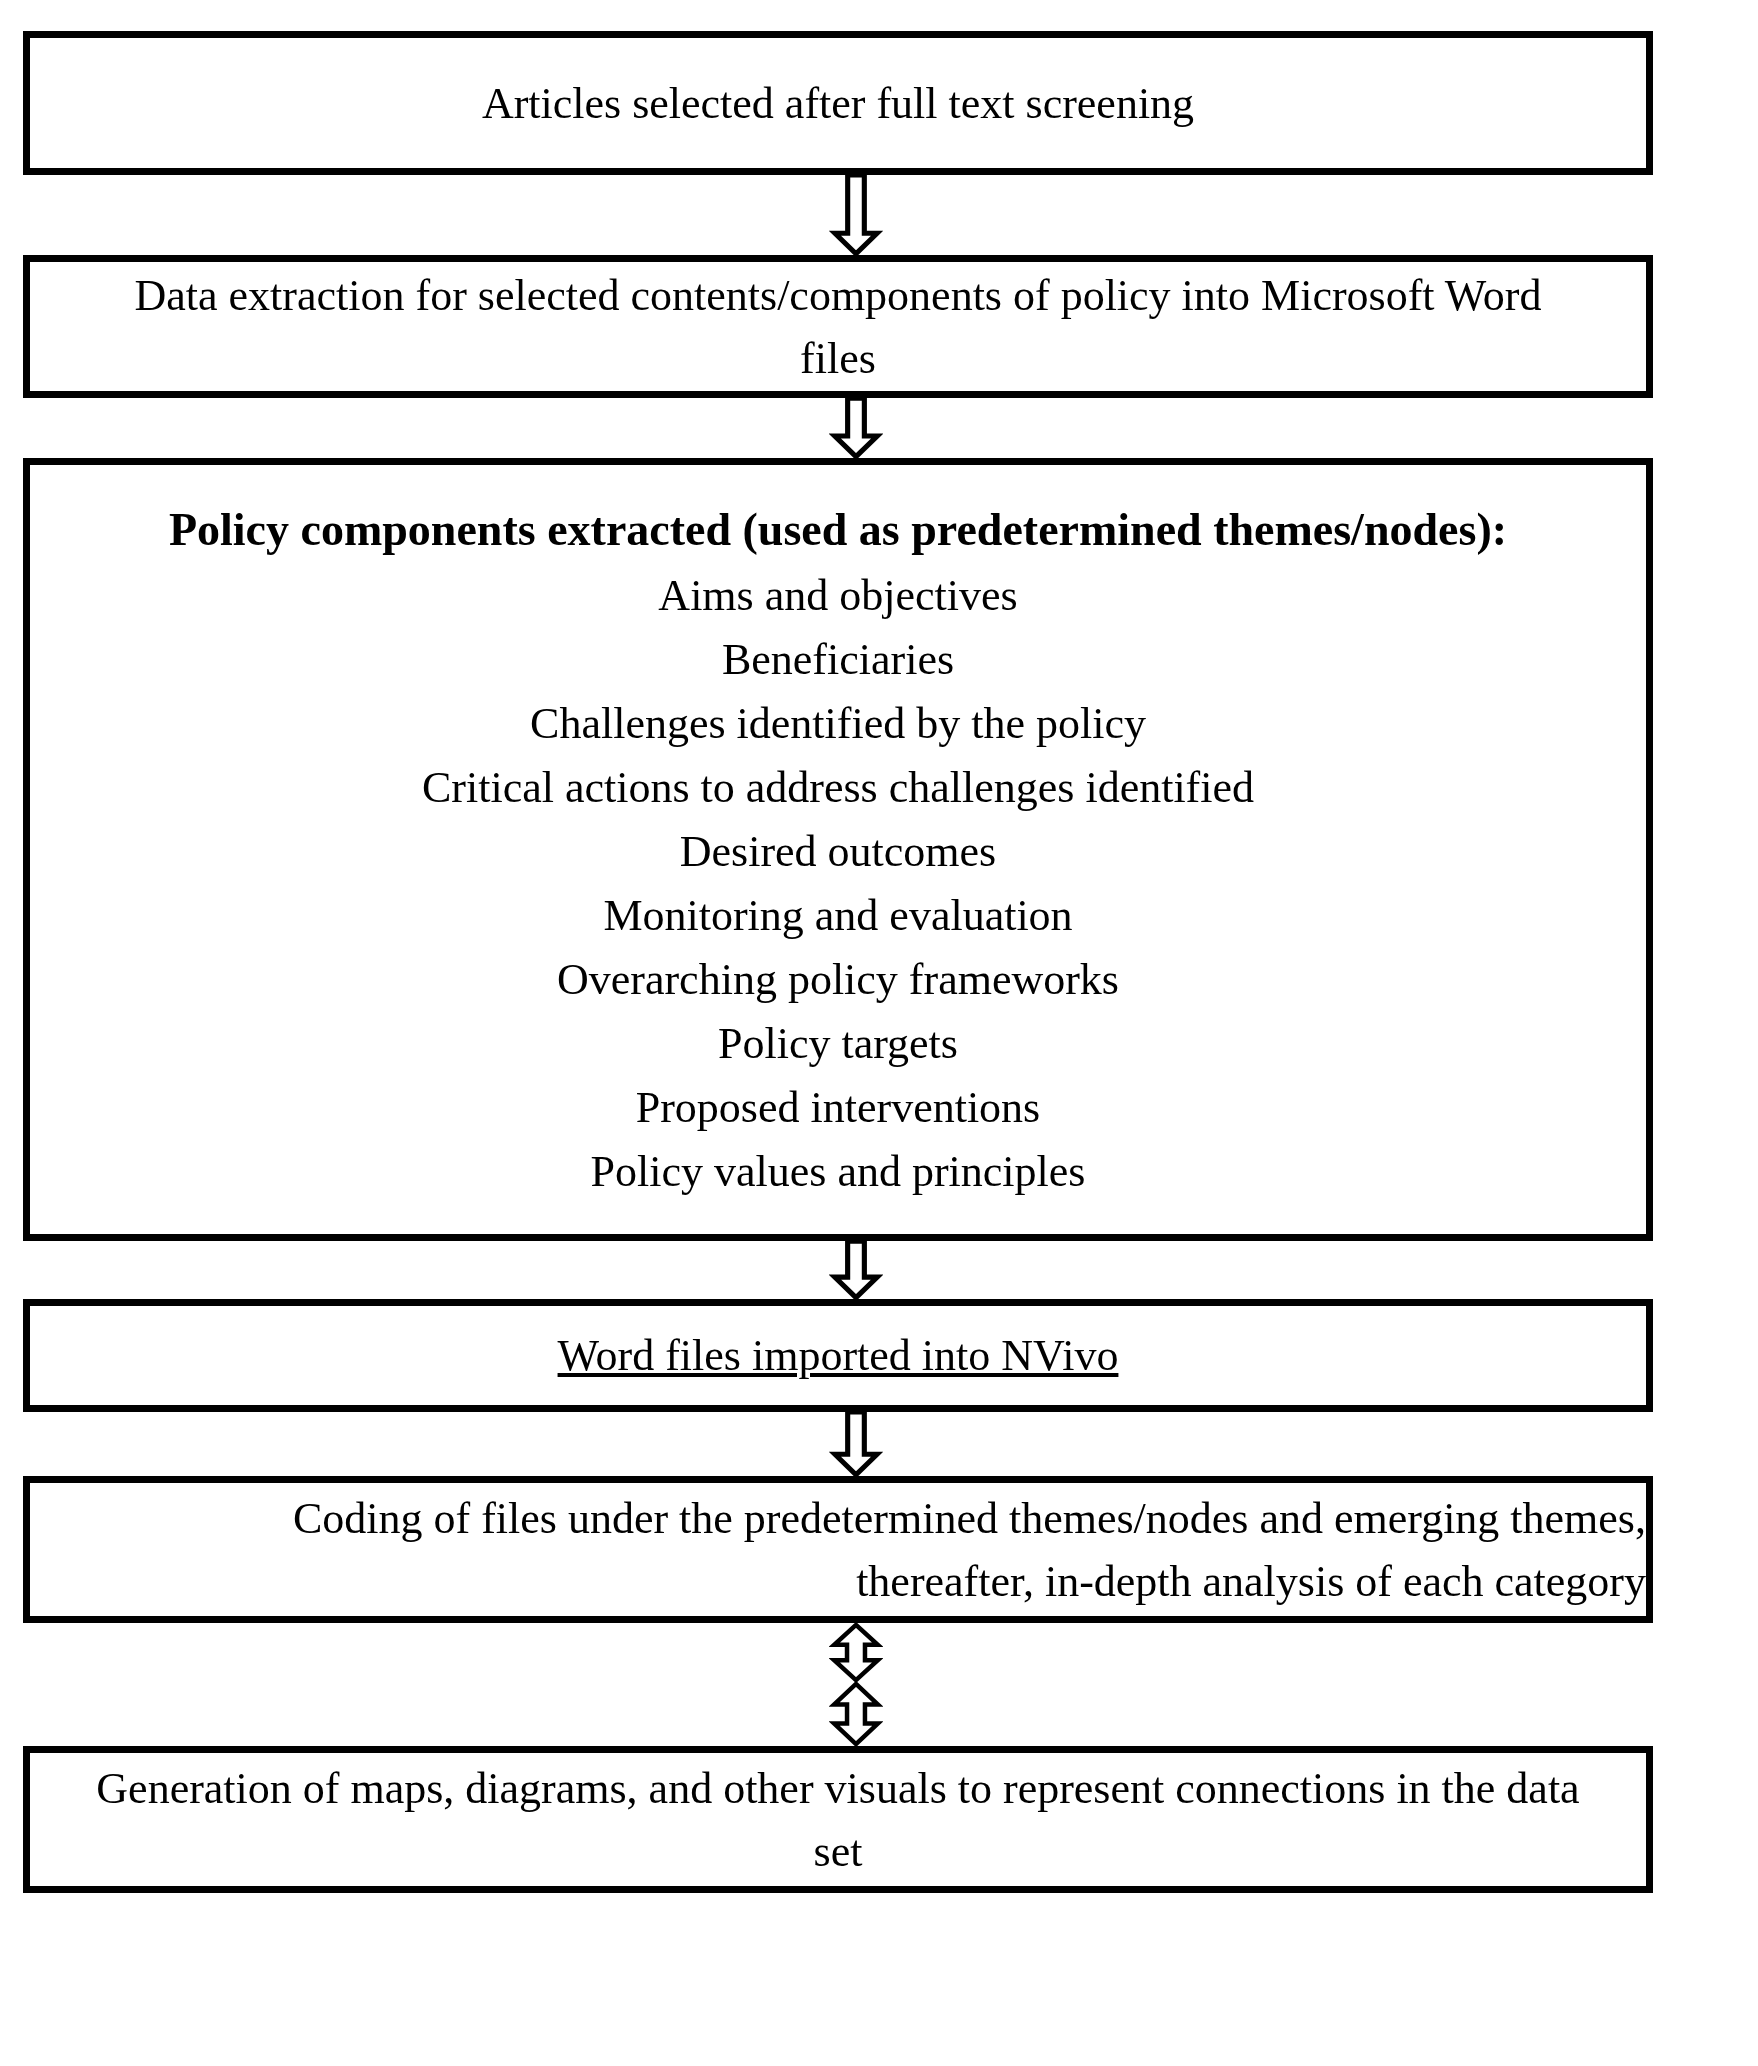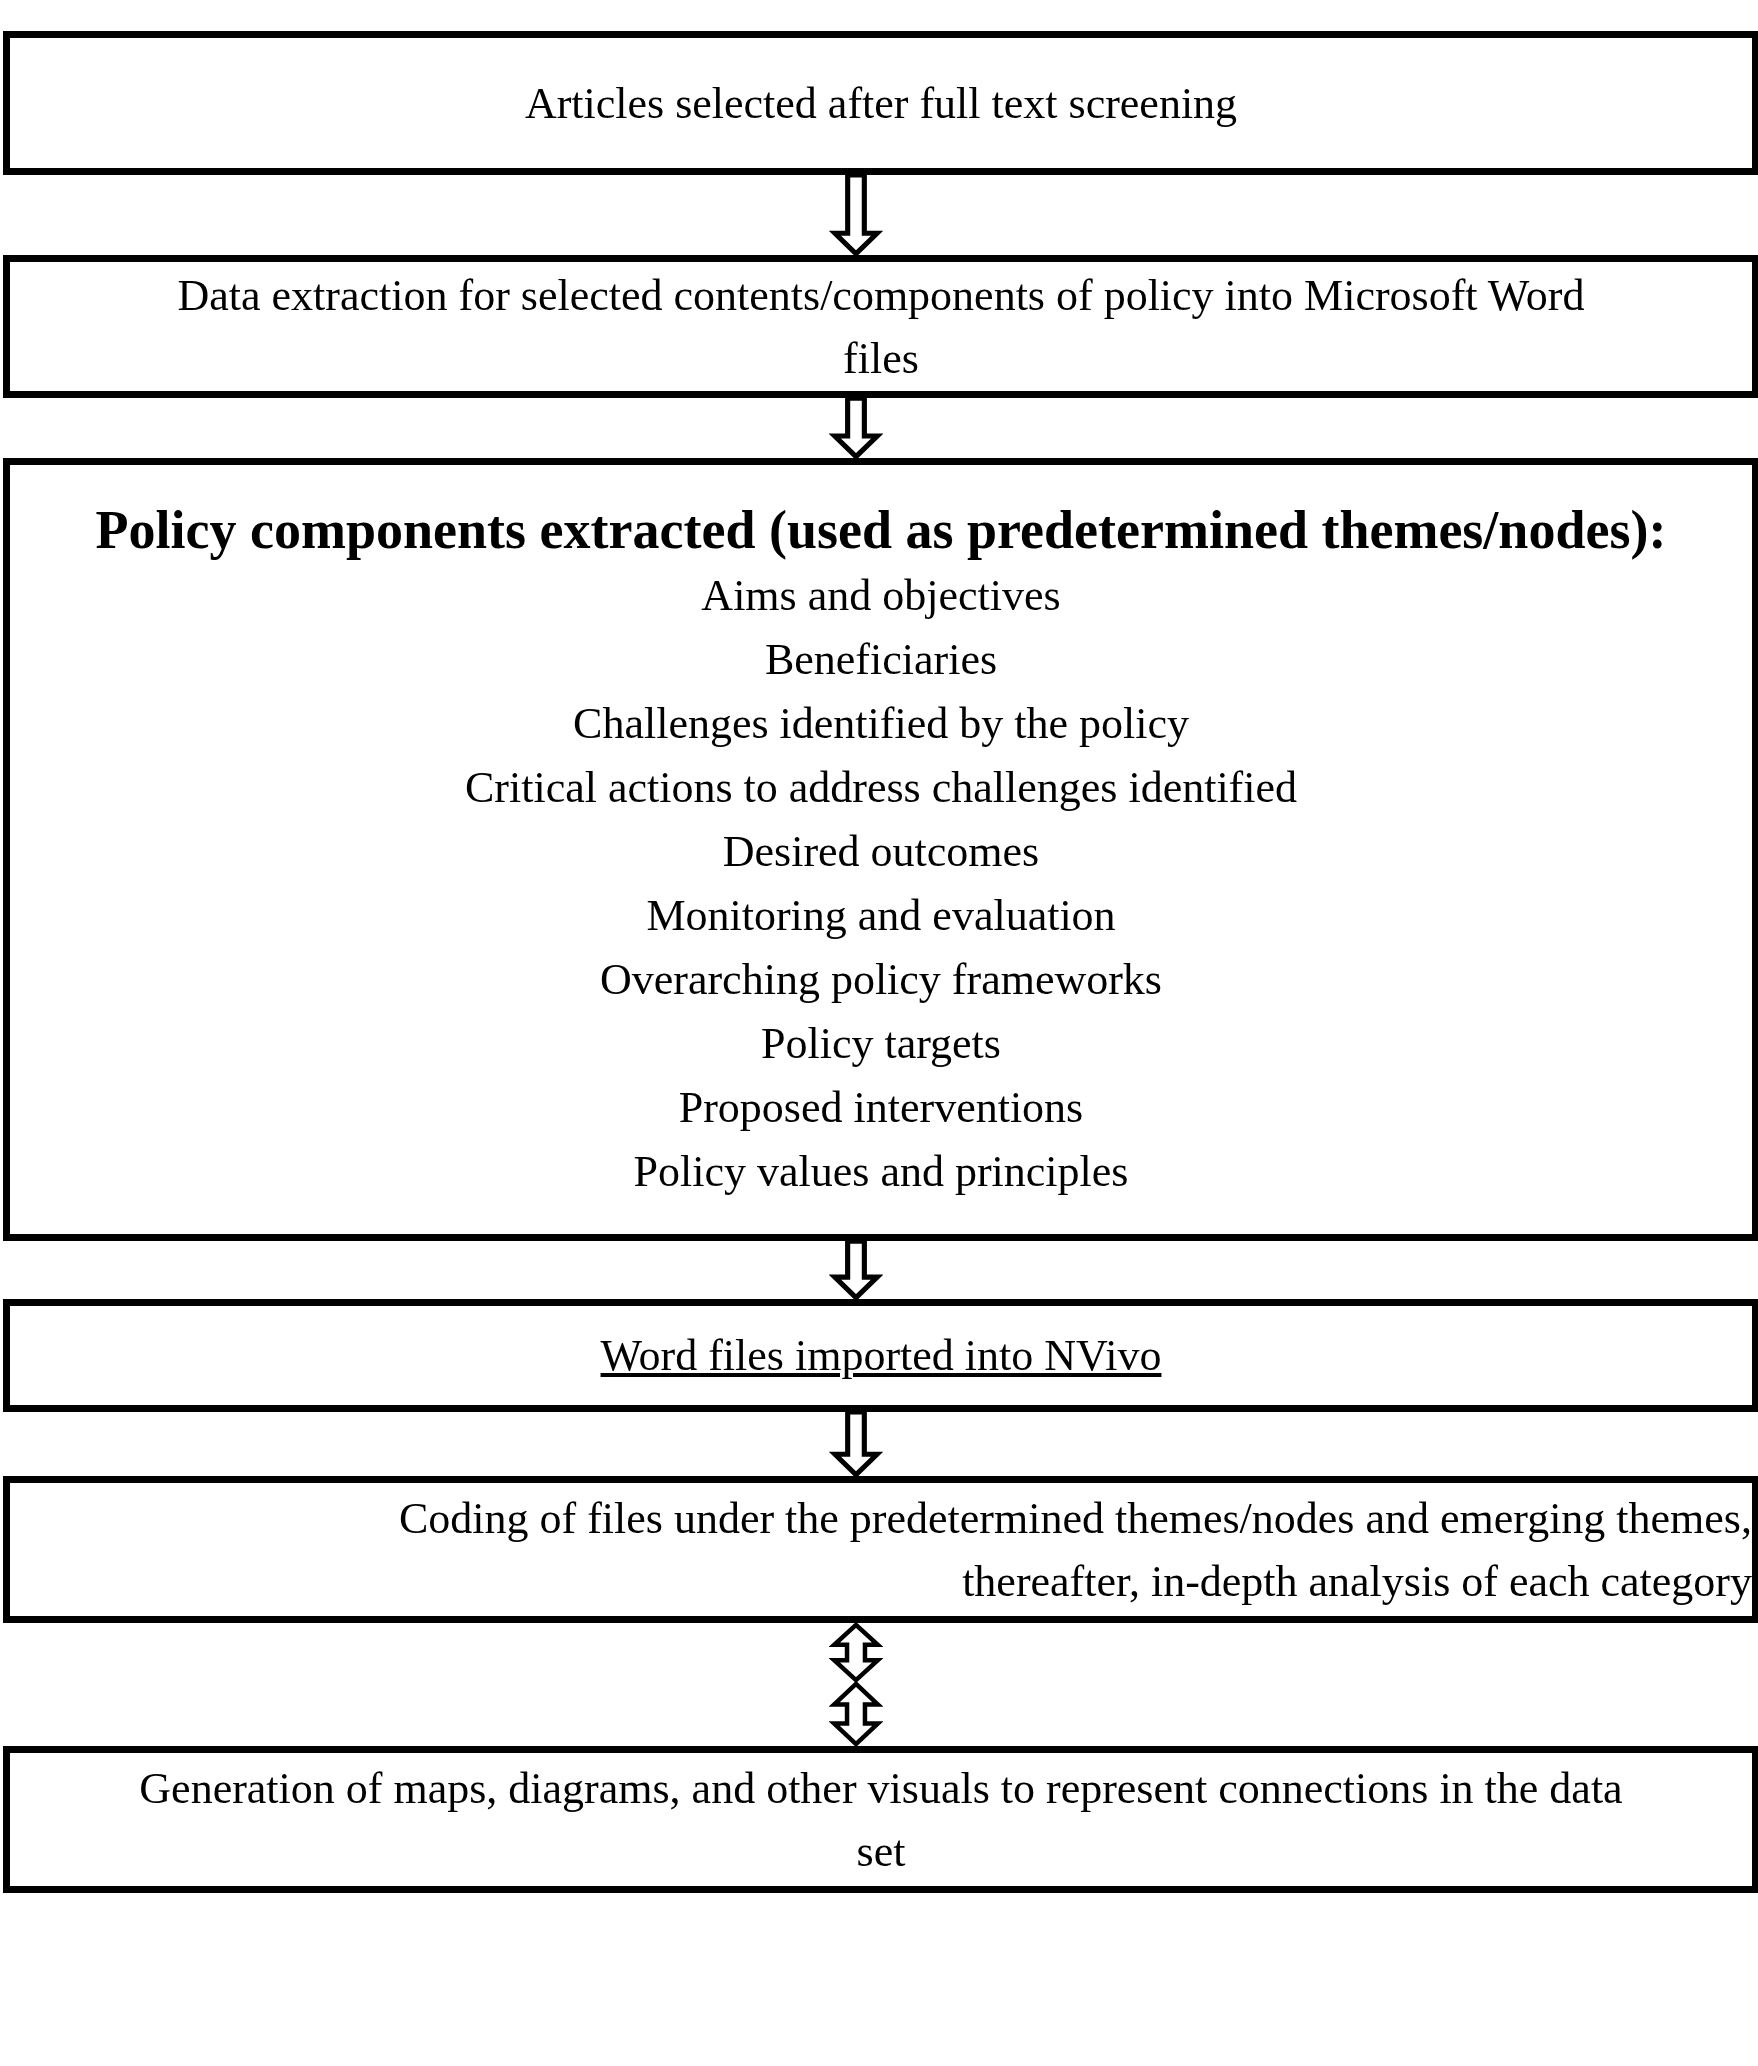--- a/index.html
+++ b/index.html
@@ -11,22 +11,22 @@
   body {
     font-family: "Liberation Serif", "DejaVu Serif", serif;
     color: #000000;
     overflow: hidden;
   }
   .flow {
     padding-top: 31px;
     width: 1759px;
   }
   .box {
-    margin-left: 3px;
-    width: 1756px;
+    margin-left: 23px;
+    width: 1630px;
     border: 7px solid #000000;
     background: #ffffff;
     display: flex;
     flex-direction: column;
     align-items: center;
     justify-content: center;
     text-align: center;
   }
   .box .line {
     font-size: 44px;
@@ -37,21 +37,21 @@
   #box-extraction { height: 143px; }
   #box-components { height: 783px; }
   #box-word       { height: 113px; text-decoration: underline; }
   #box-coding     { height: 147px; align-items: flex-end; }
   #box-memos      { height: 116px; }
   #box-maps       { height: 147px; }
 
   #box-components .line { line-height: 64px; }
   #box-components .header-line {
     font-weight: bold;
-    font-size: 54px;
+    font-size: 46px;
     line-height: 68px;
   }
 
   .gap {
     position: relative;
     width: 1759px;
   }
   .gap svg {
     display: block;
     position: absolute;

